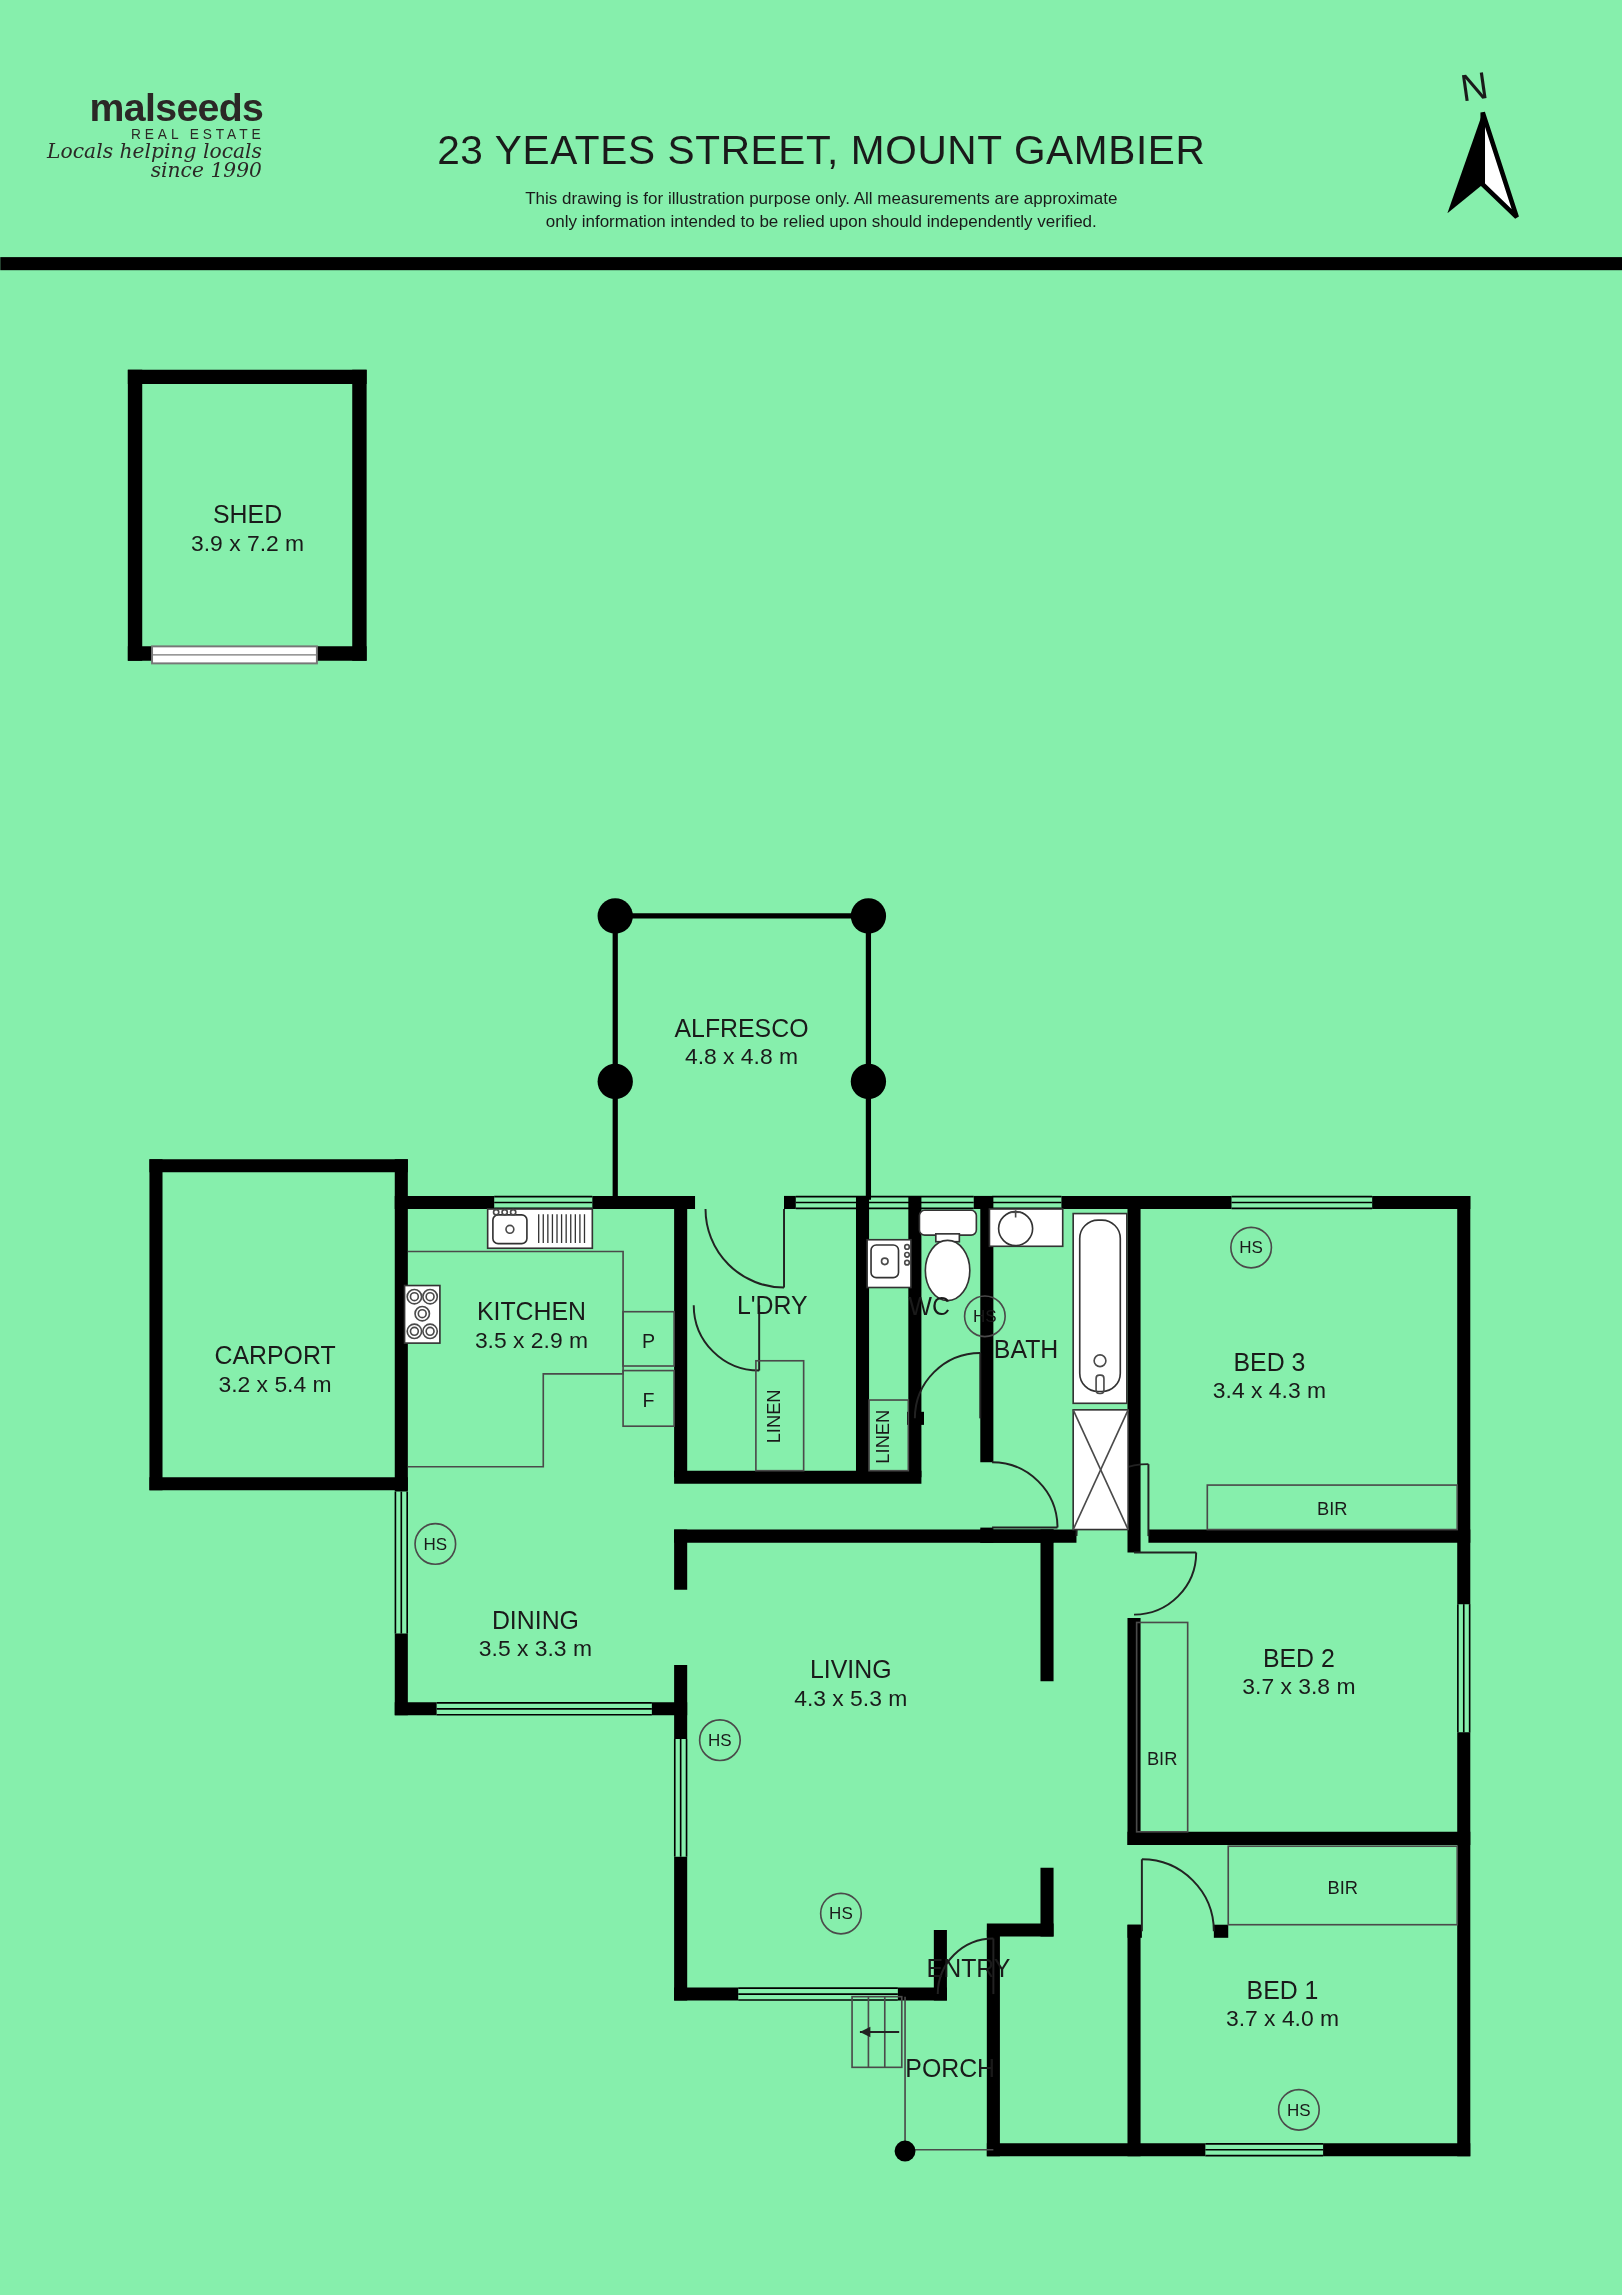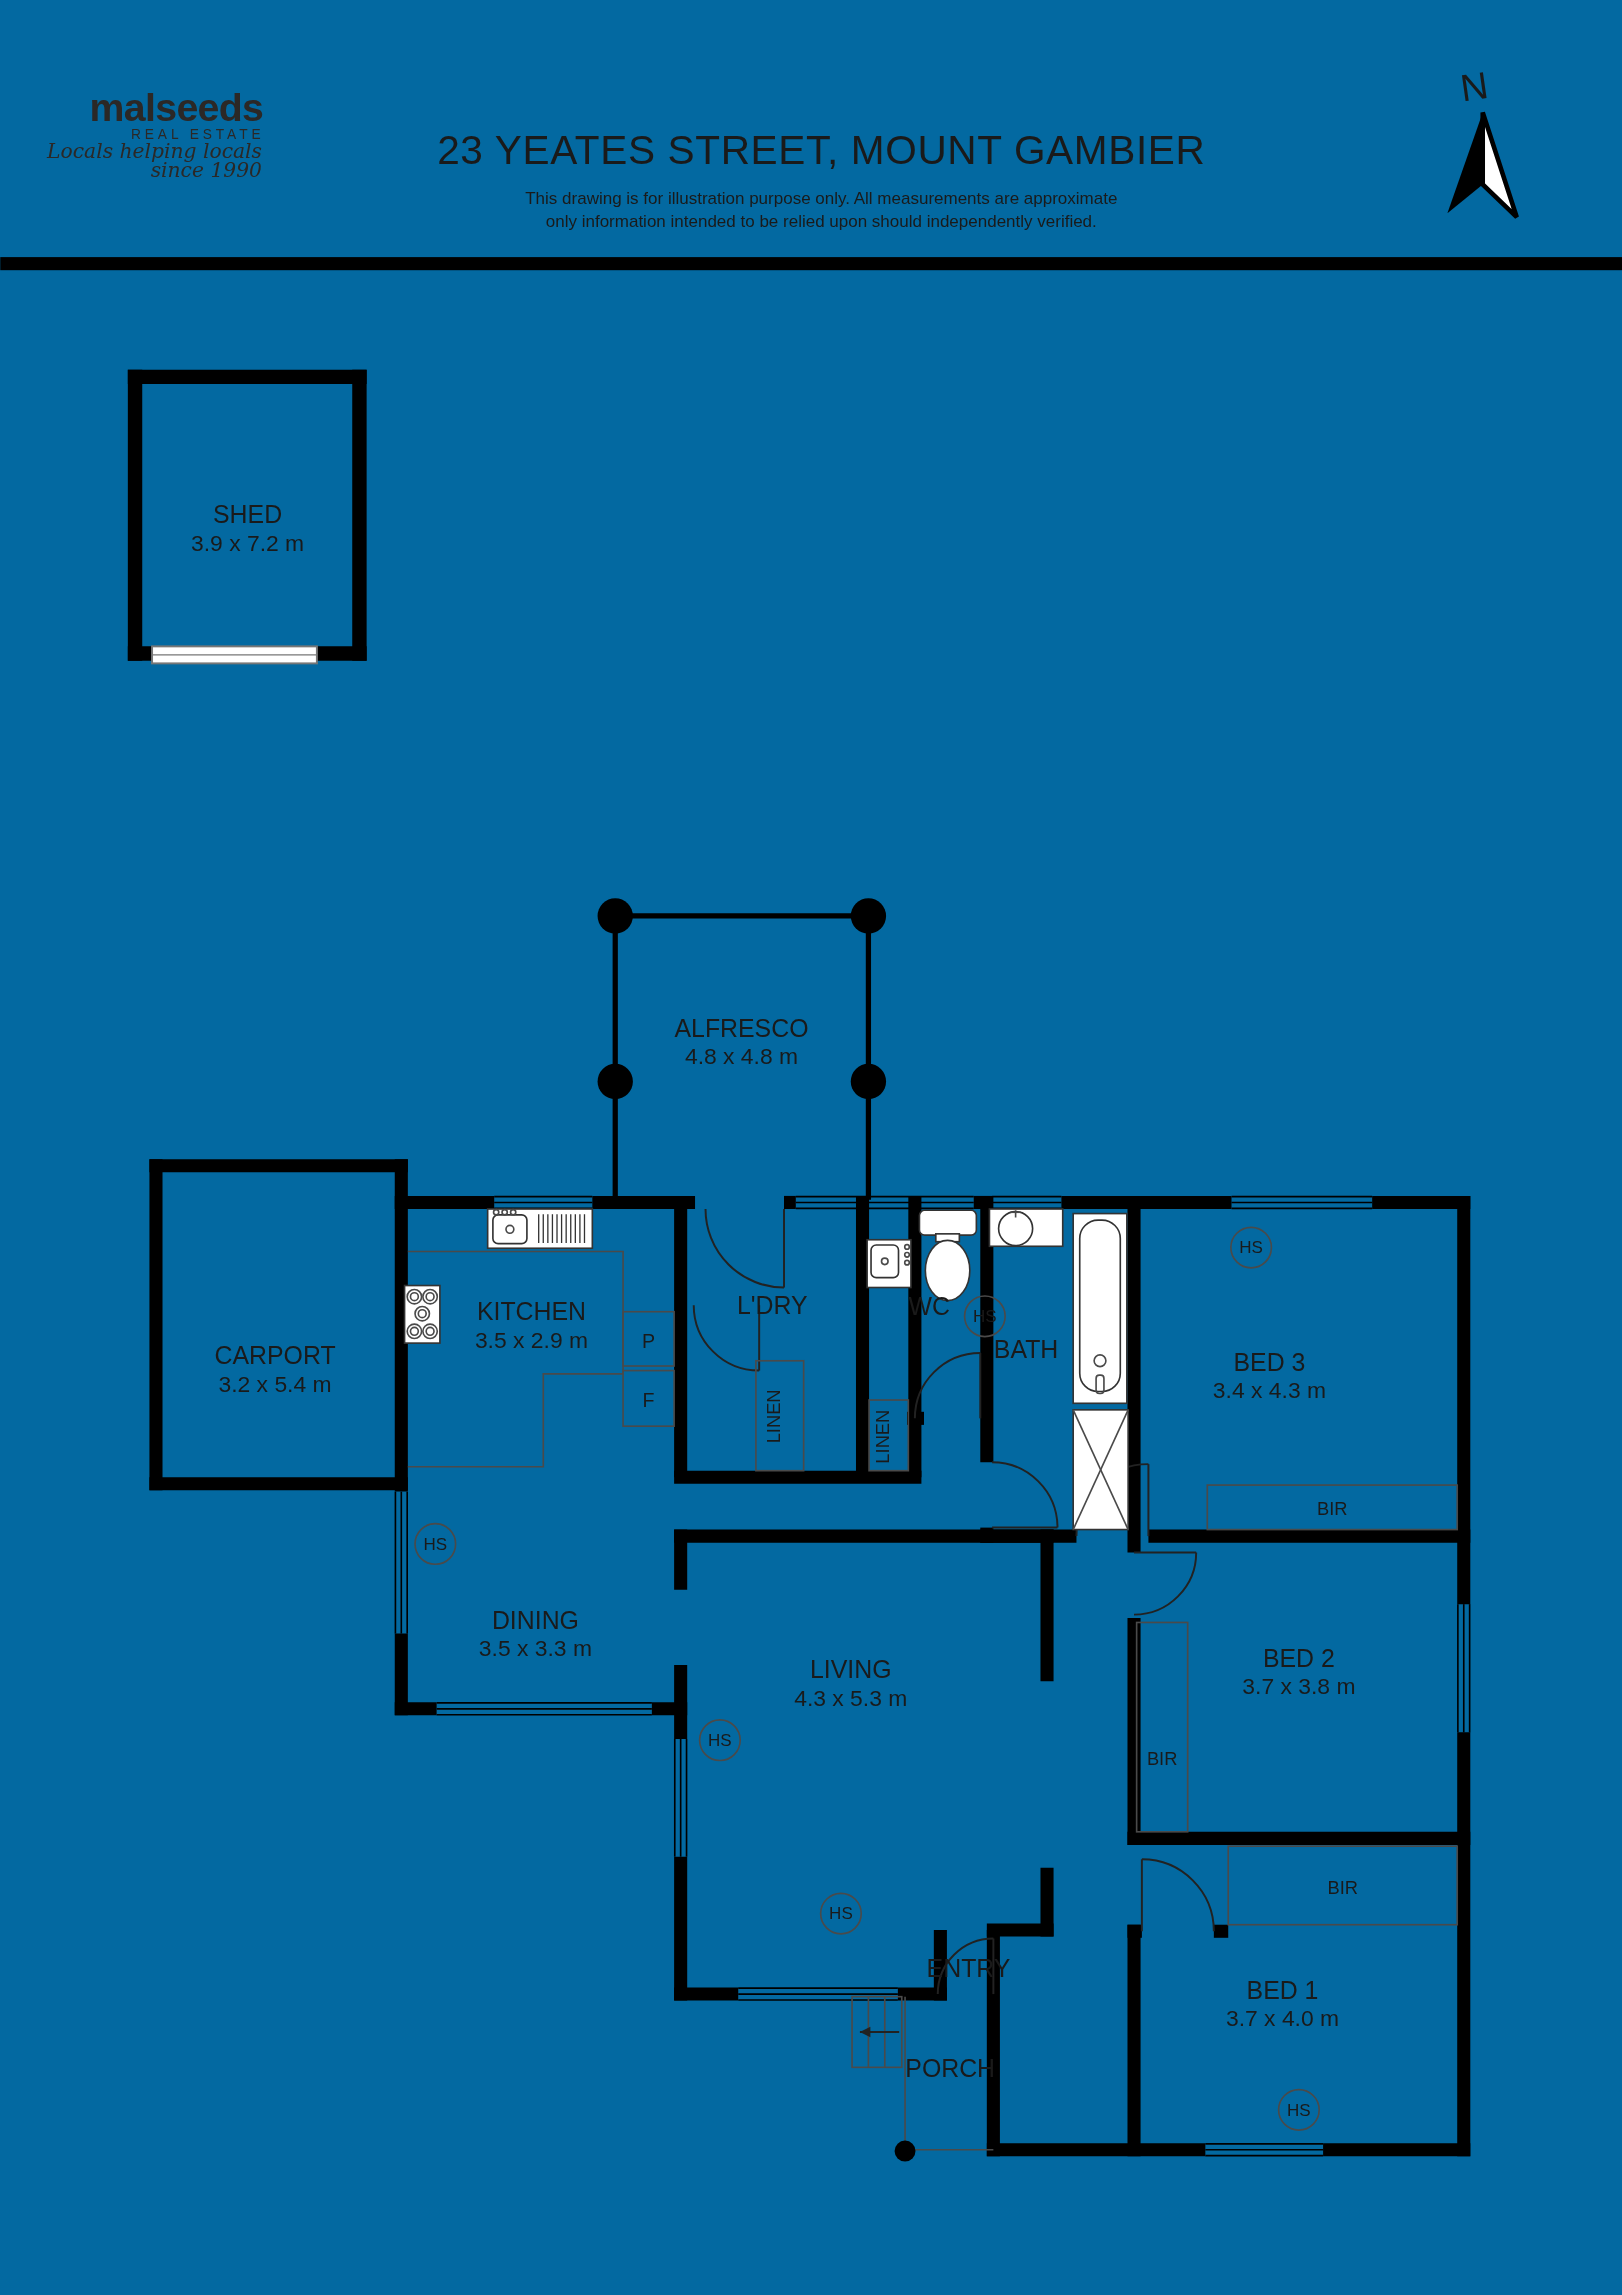--- a/index.html
+++ b/index.html
@@ -1,16 +1,16 @@
 <!DOCTYPE html>
 <html style="font-size:10.5px"><head>
 <meta charset="utf-8">
 <style>
   html,body{margin:0;padding:0;background:#ffffff;}
-  #page{position:relative;width:1623px;height:2295px;background:#0369a1;overflow:hidden;}
+  #page{position:relative;width:1623px;height:2295px;background:#86efac;overflow:hidden;}
   svg{position:absolute;top:0;left:0;}
   text{font-family:"Liberation Sans", sans-serif;fill:#1a1a1a;}
   .room-name{font-size:38px;}
   .room-dims{font-size:35px;}
   .small-label{font-size:28px;}
   .pf-label{font-size:30px;}
   .hs-text{font-size:26px;}
   .wall{stroke:#000000;stroke-width:20;}
   .shed-wall{stroke:#000000;stroke-width:22;}
   .alf-line{stroke:#000000;stroke-width:8;}

